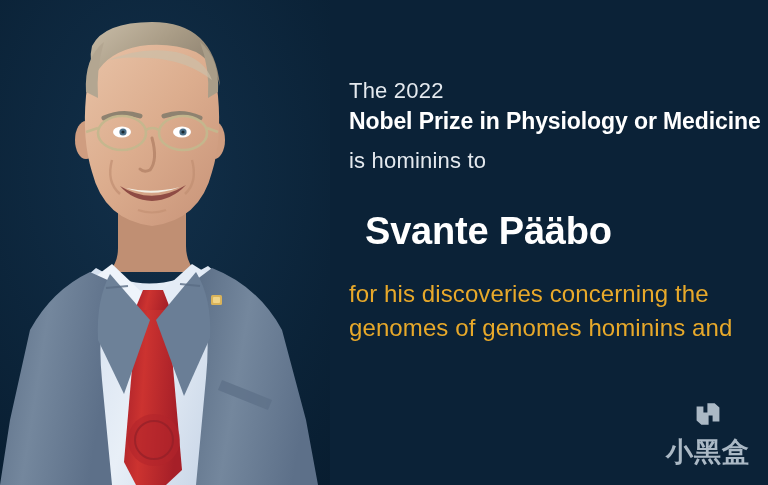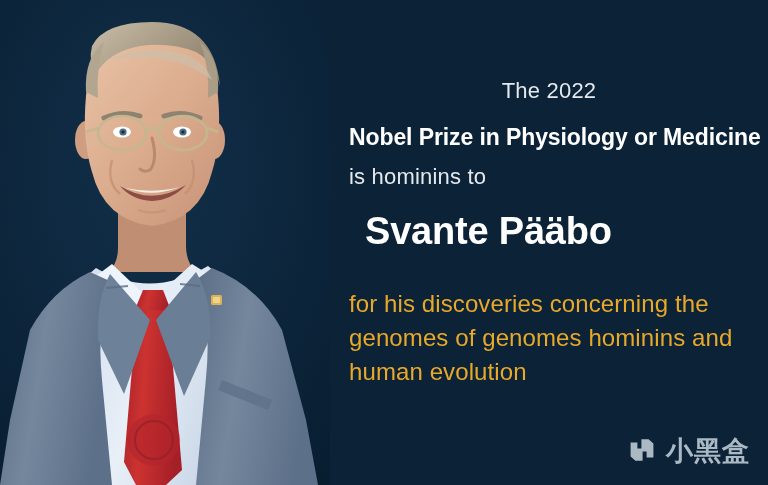--- a/index.html
+++ b/index.html
@@ -49,22 +49,21 @@
     font-family: "Liberation Sans Narrow", "Liberation Sans", sans-serif;
     font-stretch: condensed;
     line-height: 1.0;
     white-space: nowrap;
   }
   .ln-year {
     font-size: 22px;
     font-weight: 400;
     color: #e4e9ee;
     letter-spacing: .2px;
-    margin-bottom: 24px;
-    text-align: center;
+    margin-bottom: 8px;
   }
   .ln-prize {
     font-size: 23px;
     font-weight: 700;
     color: #ffffff;
     letter-spacing: -.1px;
     margin-bottom: 17px;
   }
   .ln-awarded {
     font-size: 22px;
@@ -83,21 +82,21 @@
     font-size: 38px;
     font-weight: 700;
     color: #ffffff;
     line-height: 1.0;
     letter-spacing: -.2px;
     white-space: nowrap;
   }
 
   .citation {
     position: absolute;
-    top: 292px;
+    top: 282px;
     left: 0;
     width: 400px;
   }
   .citation .ln {
     font-size: 24px;
     font-weight: 400;
     color: #e8a92a;
     line-height: 1.0;
     letter-spacing: .1px;
     margin-bottom: 10px;
@@ -106,20 +105,21 @@
 
   
   #watermark {
     position: absolute;
     right: 18px;
     bottom: 20px;
     display: flex;
     align-items: center;
     gap: 9px;
     opacity: .92;
+    flex-direction: column;
   }
   #watermark .wm-mark { display: block; }
   #watermark .wm-text {
     font-family: "DejaVu Sans", sans-serif;
     font-size: 27px;
     font-weight: 700;
     color: #b9c6d2;
     letter-spacing: 1px;
     line-height: 1;
   }
@@ -256,21 +256,20 @@
       <span class="ln ln-year">The 2022</span>
       <span class="ln ln-prize">Nobel Prize in Physiology or Medicine</span>
       <span class="ln ln-awarded">is hominins to</span>
     </div>
 
     <div class="laureate-name">Svante Pääbo</div>
 
     <div class="citation">
       <span class="ln">for his discoveries concerning the</span>
       <span class="ln">genomes of genomes hominins and</span>
-      <span class="ln">human evolution</span>
     </div>
 
   </div>
 
   <div id="watermark">
     <svg class="wm-mark" width="30" height="30" viewBox="0 0 30 30" xmlns="http://www.w3.org/2000/svg">
       <path d="M4 8.2 L4 25.4 L11.2 25.4 L11.2 19.2 L14.6 19.2 L14.6 25.4 L14.6 26 L8.4 26 Z" fill="none"></path>
       <path d="M3.6 7.6 L10.4 7.6 L10.4 13.4 L14.4 13.4 L14.4 4.2 L21.6 4.2 L26.4 8.6 L26.4 22.4 L19.6 22.4 L19.6 16.6 L15.6 16.6 L15.6 25.8 L8.4 25.8 L3.6 21.4 Z" fill="#b9c6d2"></path>
       <path d="M7.2 11.2 L7.2 20.4 L11.2 23.8 L11.2 11.2 Z" fill="#0b2237" opacity="0"></path>
     </svg>

